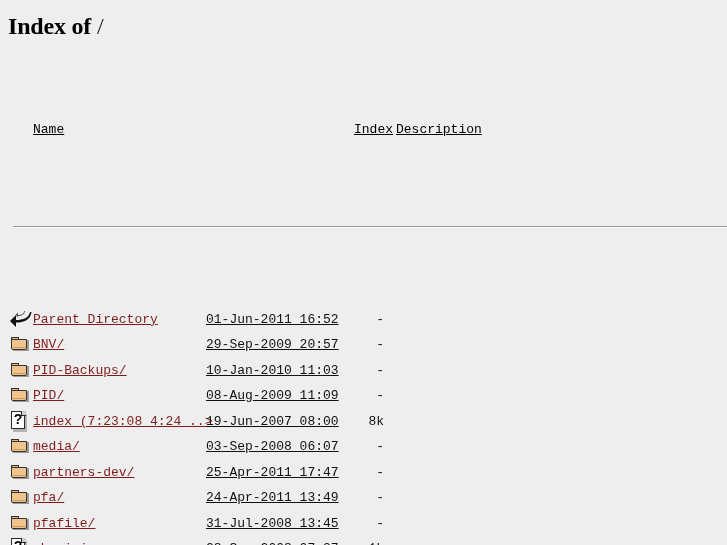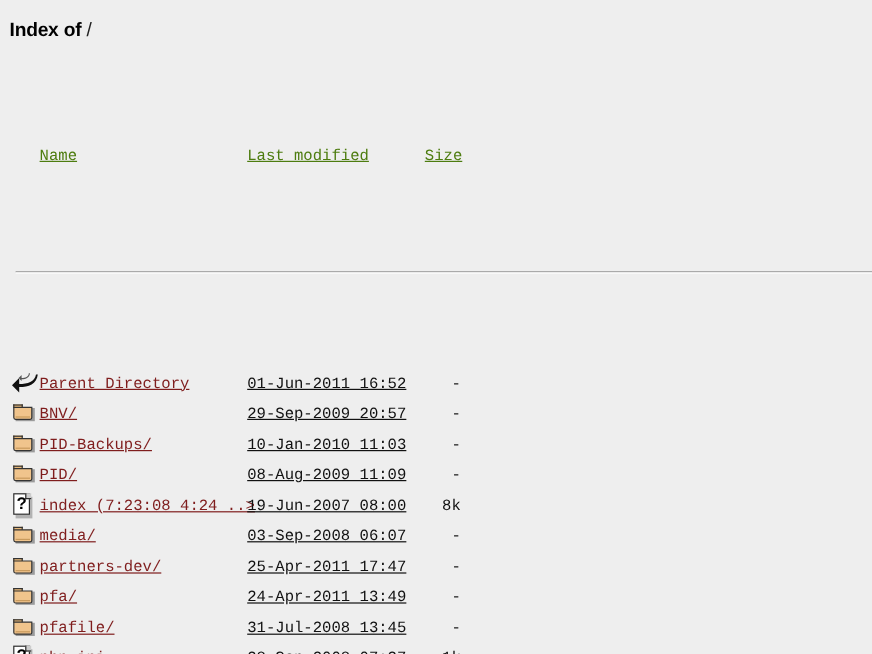--- a/index.html
+++ b/index.html
@@ -18,22 +18,22 @@
   .page {
     position: relative;
     width: 727px;
     height: 545px;
     box-sizing: border-box;
     padding: 0;
   }
   .page-title {
     margin: 0;
     padding: 12px 0 0 8px;
-    font-family: Liberation Sans, sans-serif;
-    font-size: 16px;
+    font-family: Liberation Serif, serif;
+    font-size: 24px;
     font-weight: bold;
     letter-spacing: -0.2px;
     line-height: 28px;
     color: #000;
   }
   .page-title .slash {
     font-weight: normal;
     color: #222;
   }
   .listing {
@@ -102,21 +102,21 @@
   .hdr-size  { position:absolute; left: 346px; top: 0; }
   .hdr-desc  { position:absolute; left: 388px; top: 0; }
 
   a.link {
     color: #7f1d1d;
     text-decoration: underline;
     font-family: "Liberation Mono", monospace;
     font-size: 13px;
   }
   a.hdrlink {
-    color: #4d7c0f;
+    color: #000000;
     text-decoration: underline;
     font-family: "Liberation Mono", monospace;
     font-size: 13px;
   }
   .plain {
     color: #111111;
     font-family: "Liberation Mono", monospace;
     font-size: 13px;
   }
 
@@ -172,22 +172,22 @@
 <body>
 
 <div class="page">
 
   <h1 class="page-title"><span>Index of </span><span class="slash">/</span></h1>
 
   <div class="listing">
 
     <div class="header-row">
       <span class="hdr-name"><a class="hdrlink" href="#">Name</a></span>
-      <span class="hdr-date"><a class="hdrlink" href="#">Last modified</a></span>
-      <span class="hdr-size"><a class="hdrlink" href="#">Size</a></span>
+      <span class="hdr-size"><a class="hdrlink" href="#">Index</a></span>
+      <span class="hdr-desc"><a class="hdrlink" href="#">Description</a></span>
     </div>
 
     <hr class="hr hr-top">
 
     <div id="rows"><div class="row"><span class="col-icon"><span class="icon ico-back"><svg width="22" height="18" viewBox="0 0 22 18">
                 <path d="M20 2 C19 8 13 10 6 10 L6 5 L0 11 L6 17 L6 12.5 C14 12.5 20.5 10 21.5 2 Z" fill="#111"></path>
                 <path d="M14 1 C14 4 11 5 8 5 L8 2.5 L5.5 5 L8 7.5 L8 6 C12 6 14.5 4.5 15 1 Z" fill="#555"></path>
               </svg></span></span><span class="col-name"><a class="link" href="#">Parent Directory</a></span><span class="col-date plain">01-Jun-2011 16:52</span><span class="col-size plain">-</span><span class="col-desc plain"></span></div><div class="row"><span class="col-icon"><span class="icon ico-folder"><span class="shadow"></span><span class="tab"></span><span class="body"></span></span></span><span class="col-name"><a class="link" href="#">BNV/</a></span><span class="col-date plain">29-Sep-2009 20:57</span><span class="col-size plain">-</span><span class="col-desc plain"></span></div><div class="row"><span class="col-icon"><span class="icon ico-folder"><span class="shadow"></span><span class="tab"></span><span class="body"></span></span></span><span class="col-name"><a class="link" href="#">PID-Backups/</a></span><span class="col-date plain">10-Jan-2010 11:03</span><span class="col-size plain">-</span><span class="col-desc plain"></span></div><div class="row"><span class="col-icon"><span class="icon ico-folder"><span class="shadow"></span><span class="tab"></span><span class="body"></span></span></span><span class="col-name"><a class="link" href="#">PID/</a></span><span class="col-date plain">08-Aug-2009 11:09</span><span class="col-size plain">-</span><span class="col-desc plain"></span></div><div class="row"><span class="col-icon"><span class="icon ico-unknown"><span class="shadow"></span><span class="sheet"></span><span class="fold"></span><span class="qm">?</span></span></span><span class="col-name"><a class="link" href="#">index (7:23:08 4:24 ..&gt;</a></span><span class="col-date plain">19-Jun-2007 08:00</span><span class="col-size plain">8k</span><span class="col-desc plain"></span></div><div class="row"><span class="col-icon"><span class="icon ico-folder"><span class="shadow"></span><span class="tab"></span><span class="body"></span></span></span><span class="col-name"><a class="link" href="#">media/</a></span><span class="col-date plain">03-Sep-2008 06:07</span><span class="col-size plain">-</span><span class="col-desc plain"></span></div><div class="row"><span class="col-icon"><span class="icon ico-folder"><span class="shadow"></span><span class="tab"></span><span class="body"></span></span></span><span class="col-name"><a class="link" href="#">partners-dev/</a></span><span class="col-date plain">25-Apr-2011 17:47</span><span class="col-size plain">-</span><span class="col-desc plain"></span></div><div class="row"><span class="col-icon"><span class="icon ico-folder"><span class="shadow"></span><span class="tab"></span><span class="body"></span></span></span><span class="col-name"><a class="link" href="#">pfa/</a></span><span class="col-date plain">24-Apr-2011 13:49</span><span class="col-size plain">-</span><span class="col-desc plain"></span></div><div class="row"><span class="col-icon"><span class="icon ico-folder"><span class="shadow"></span><span class="tab"></span><span class="body"></span></span></span><span class="col-name"><a class="link" href="#">pfafile/</a></span><span class="col-date plain">31-Jul-2008 13:45</span><span class="col-size plain">-</span><span class="col-desc plain"></span></div><div class="row"><span class="col-icon"><span class="icon ico-unknown"><span class="shadow"></span><span class="sheet"></span><span class="fold"></span><span class="qm">?</span></span></span><span class="col-name"><a class="link" href="#">php.ini</a></span><span class="col-date plain">28-Sep-2008 07:37</span><span class="col-size plain">1k</span><span class="col-desc plain"></span></div></div>
 
     

